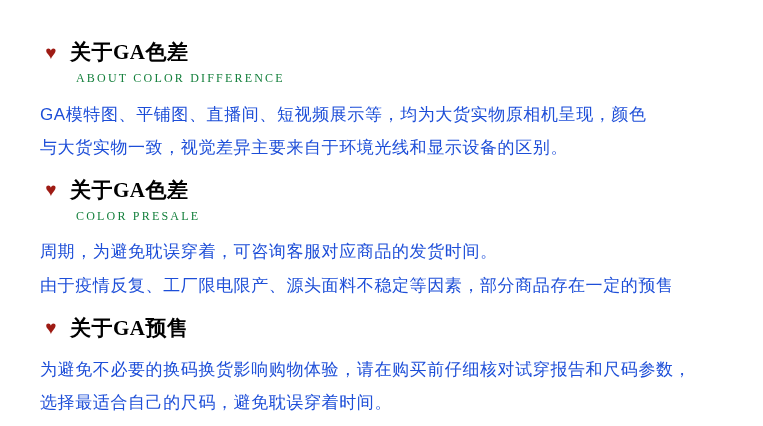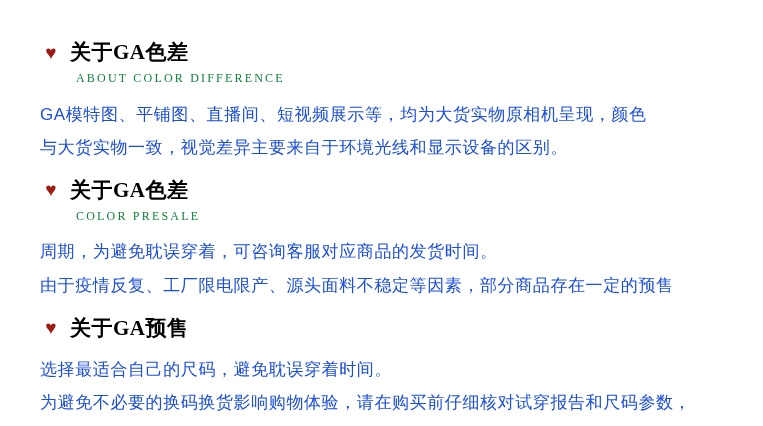--- a/index.html
+++ b/index.html
@@ -102,18 +102,18 @@
       <span class="line">由于疫情反复、工厂限电限产、源头面料不稳定等因素，部分商品存在一定的预售</span>
     </div>
   </div>
 
   <div class="section sec-3">
     <div class="heading-row">
       <span class="heart-icon">♥</span>
       <span class="heading-cn">关于GA预售</span>
     </div>
     <div class="body-text">
+      <span class="line">为避免不必要的换码换货影响购物体验，请在购买前仔细核对试穿报告和尺码参数，</span>
       <span class="line">选择最适合自己的尺码，避免耽误穿着时间。</span>
-      <span class="line">为避免不必要的换码换货影响购物体验，请在购买前仔细核对试穿报告和尺码参数，</span>
     </div>
   </div>
 
 </div>
 
 </body></html>

